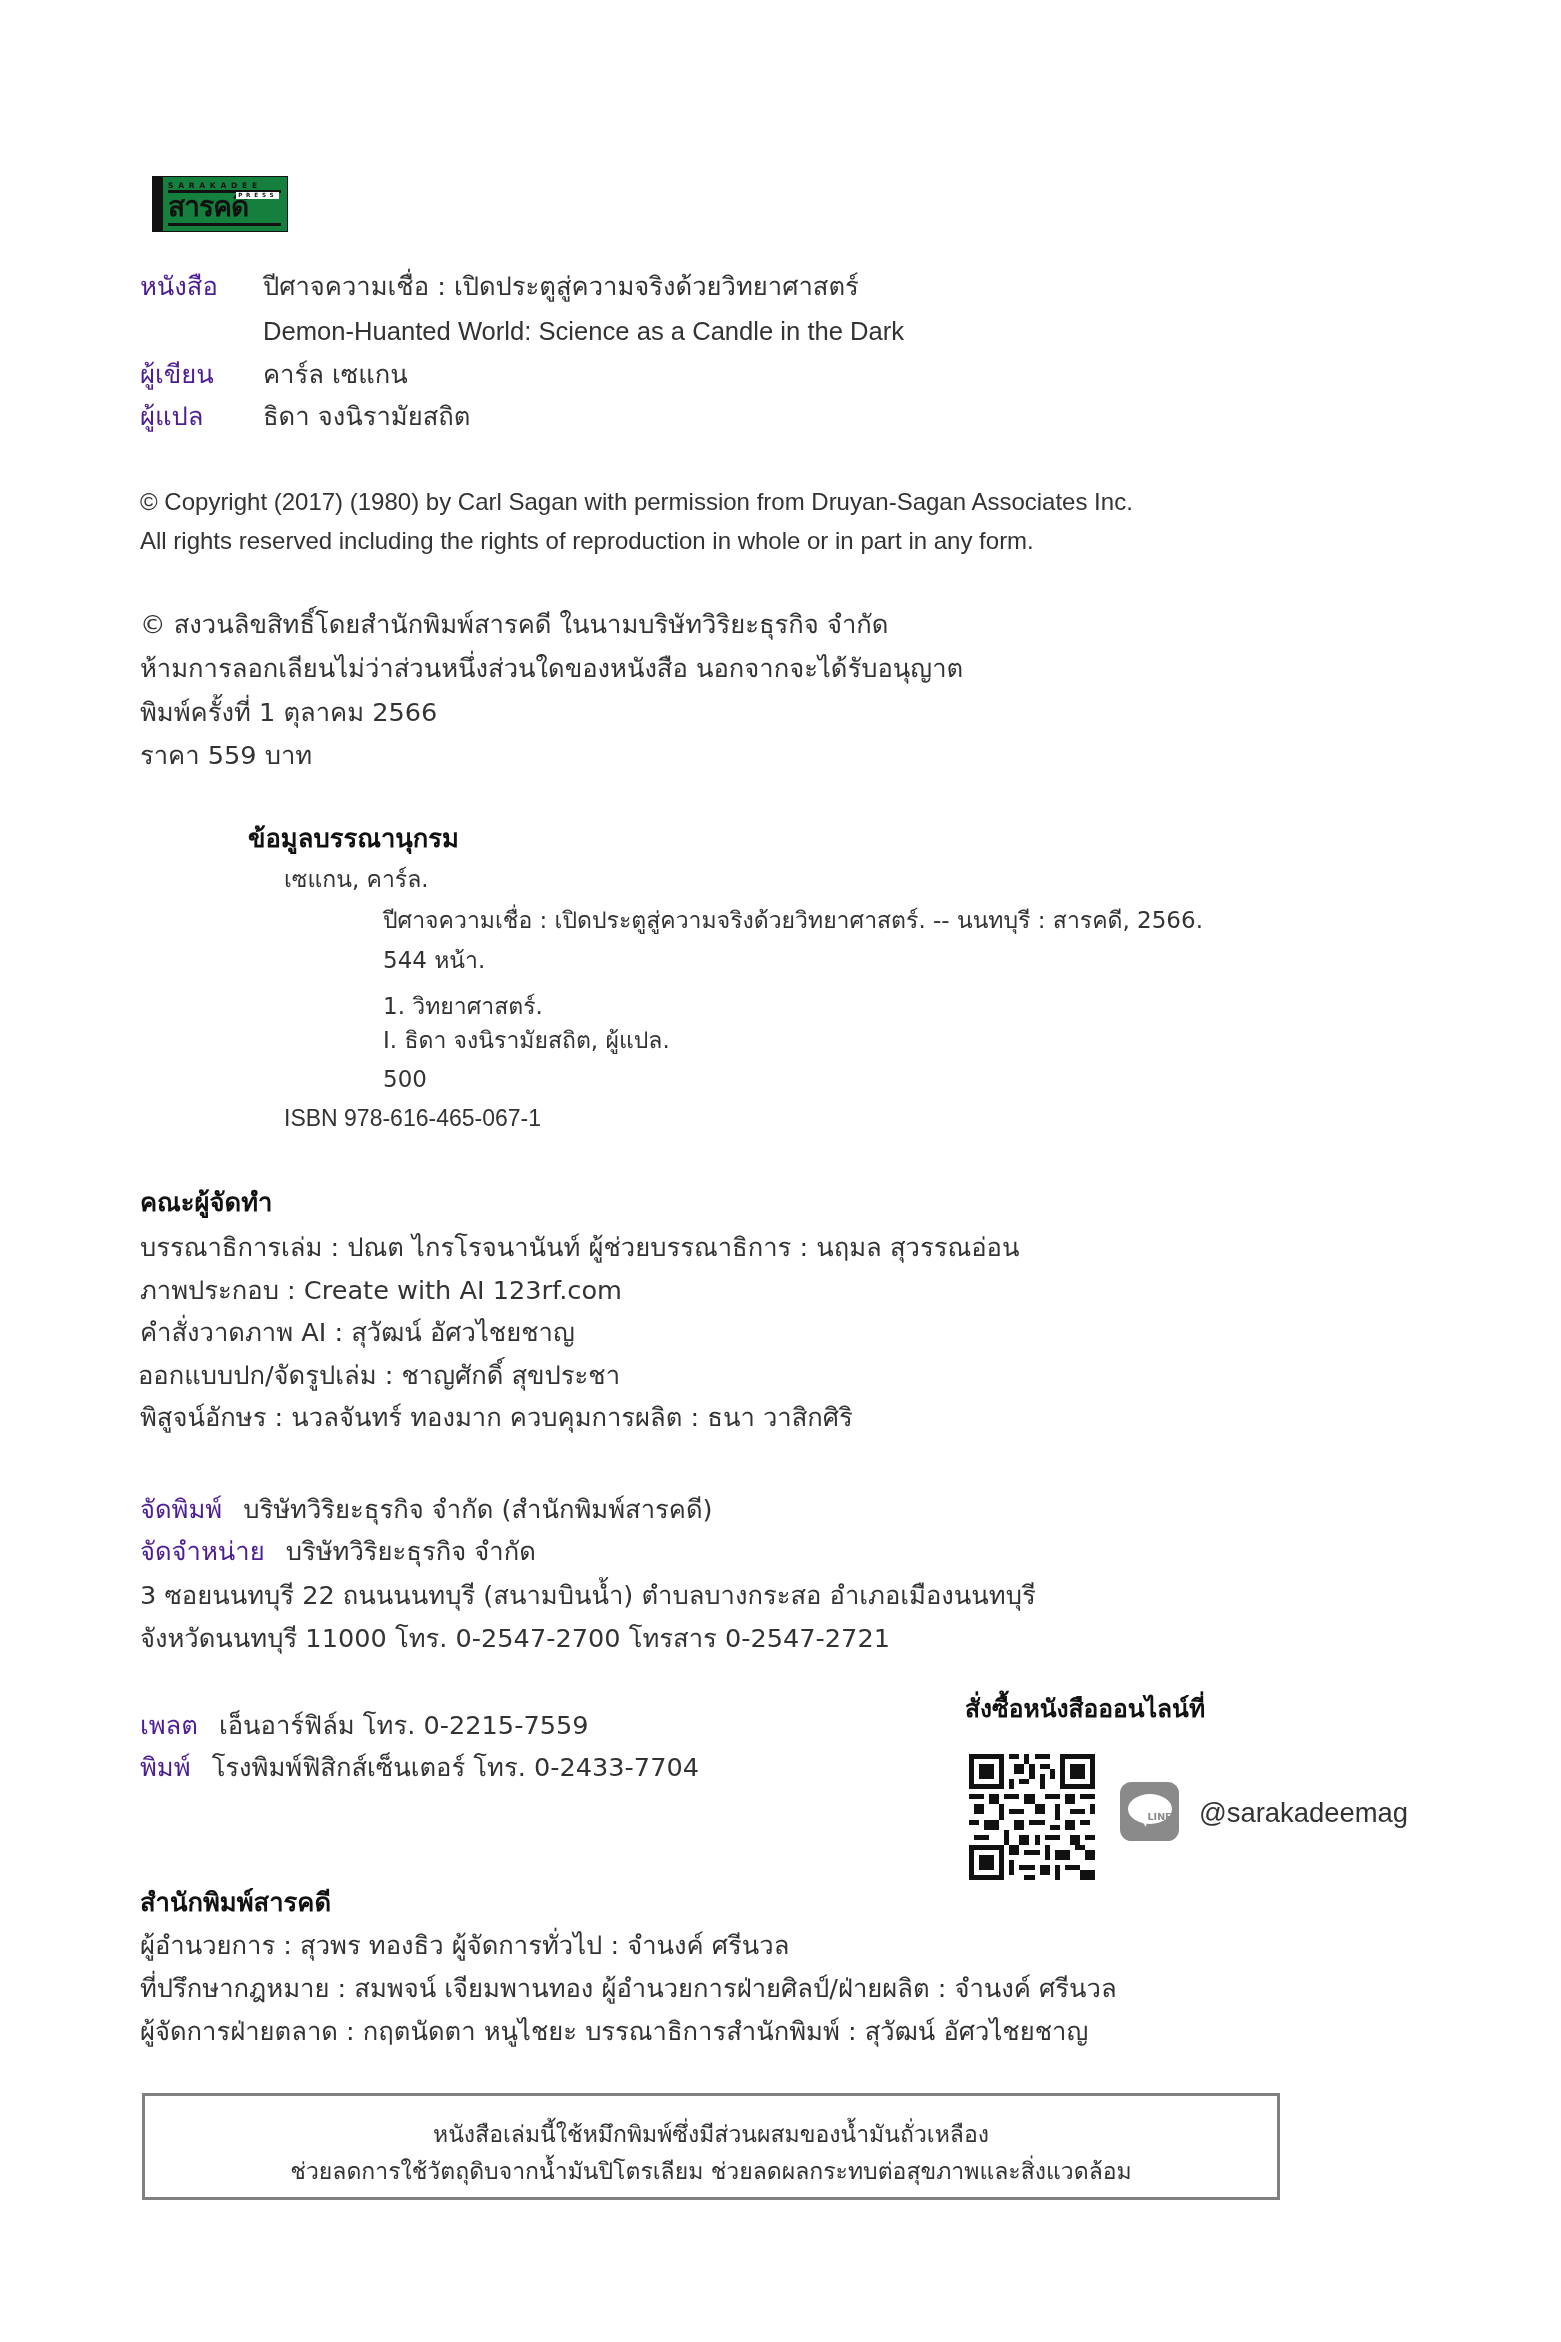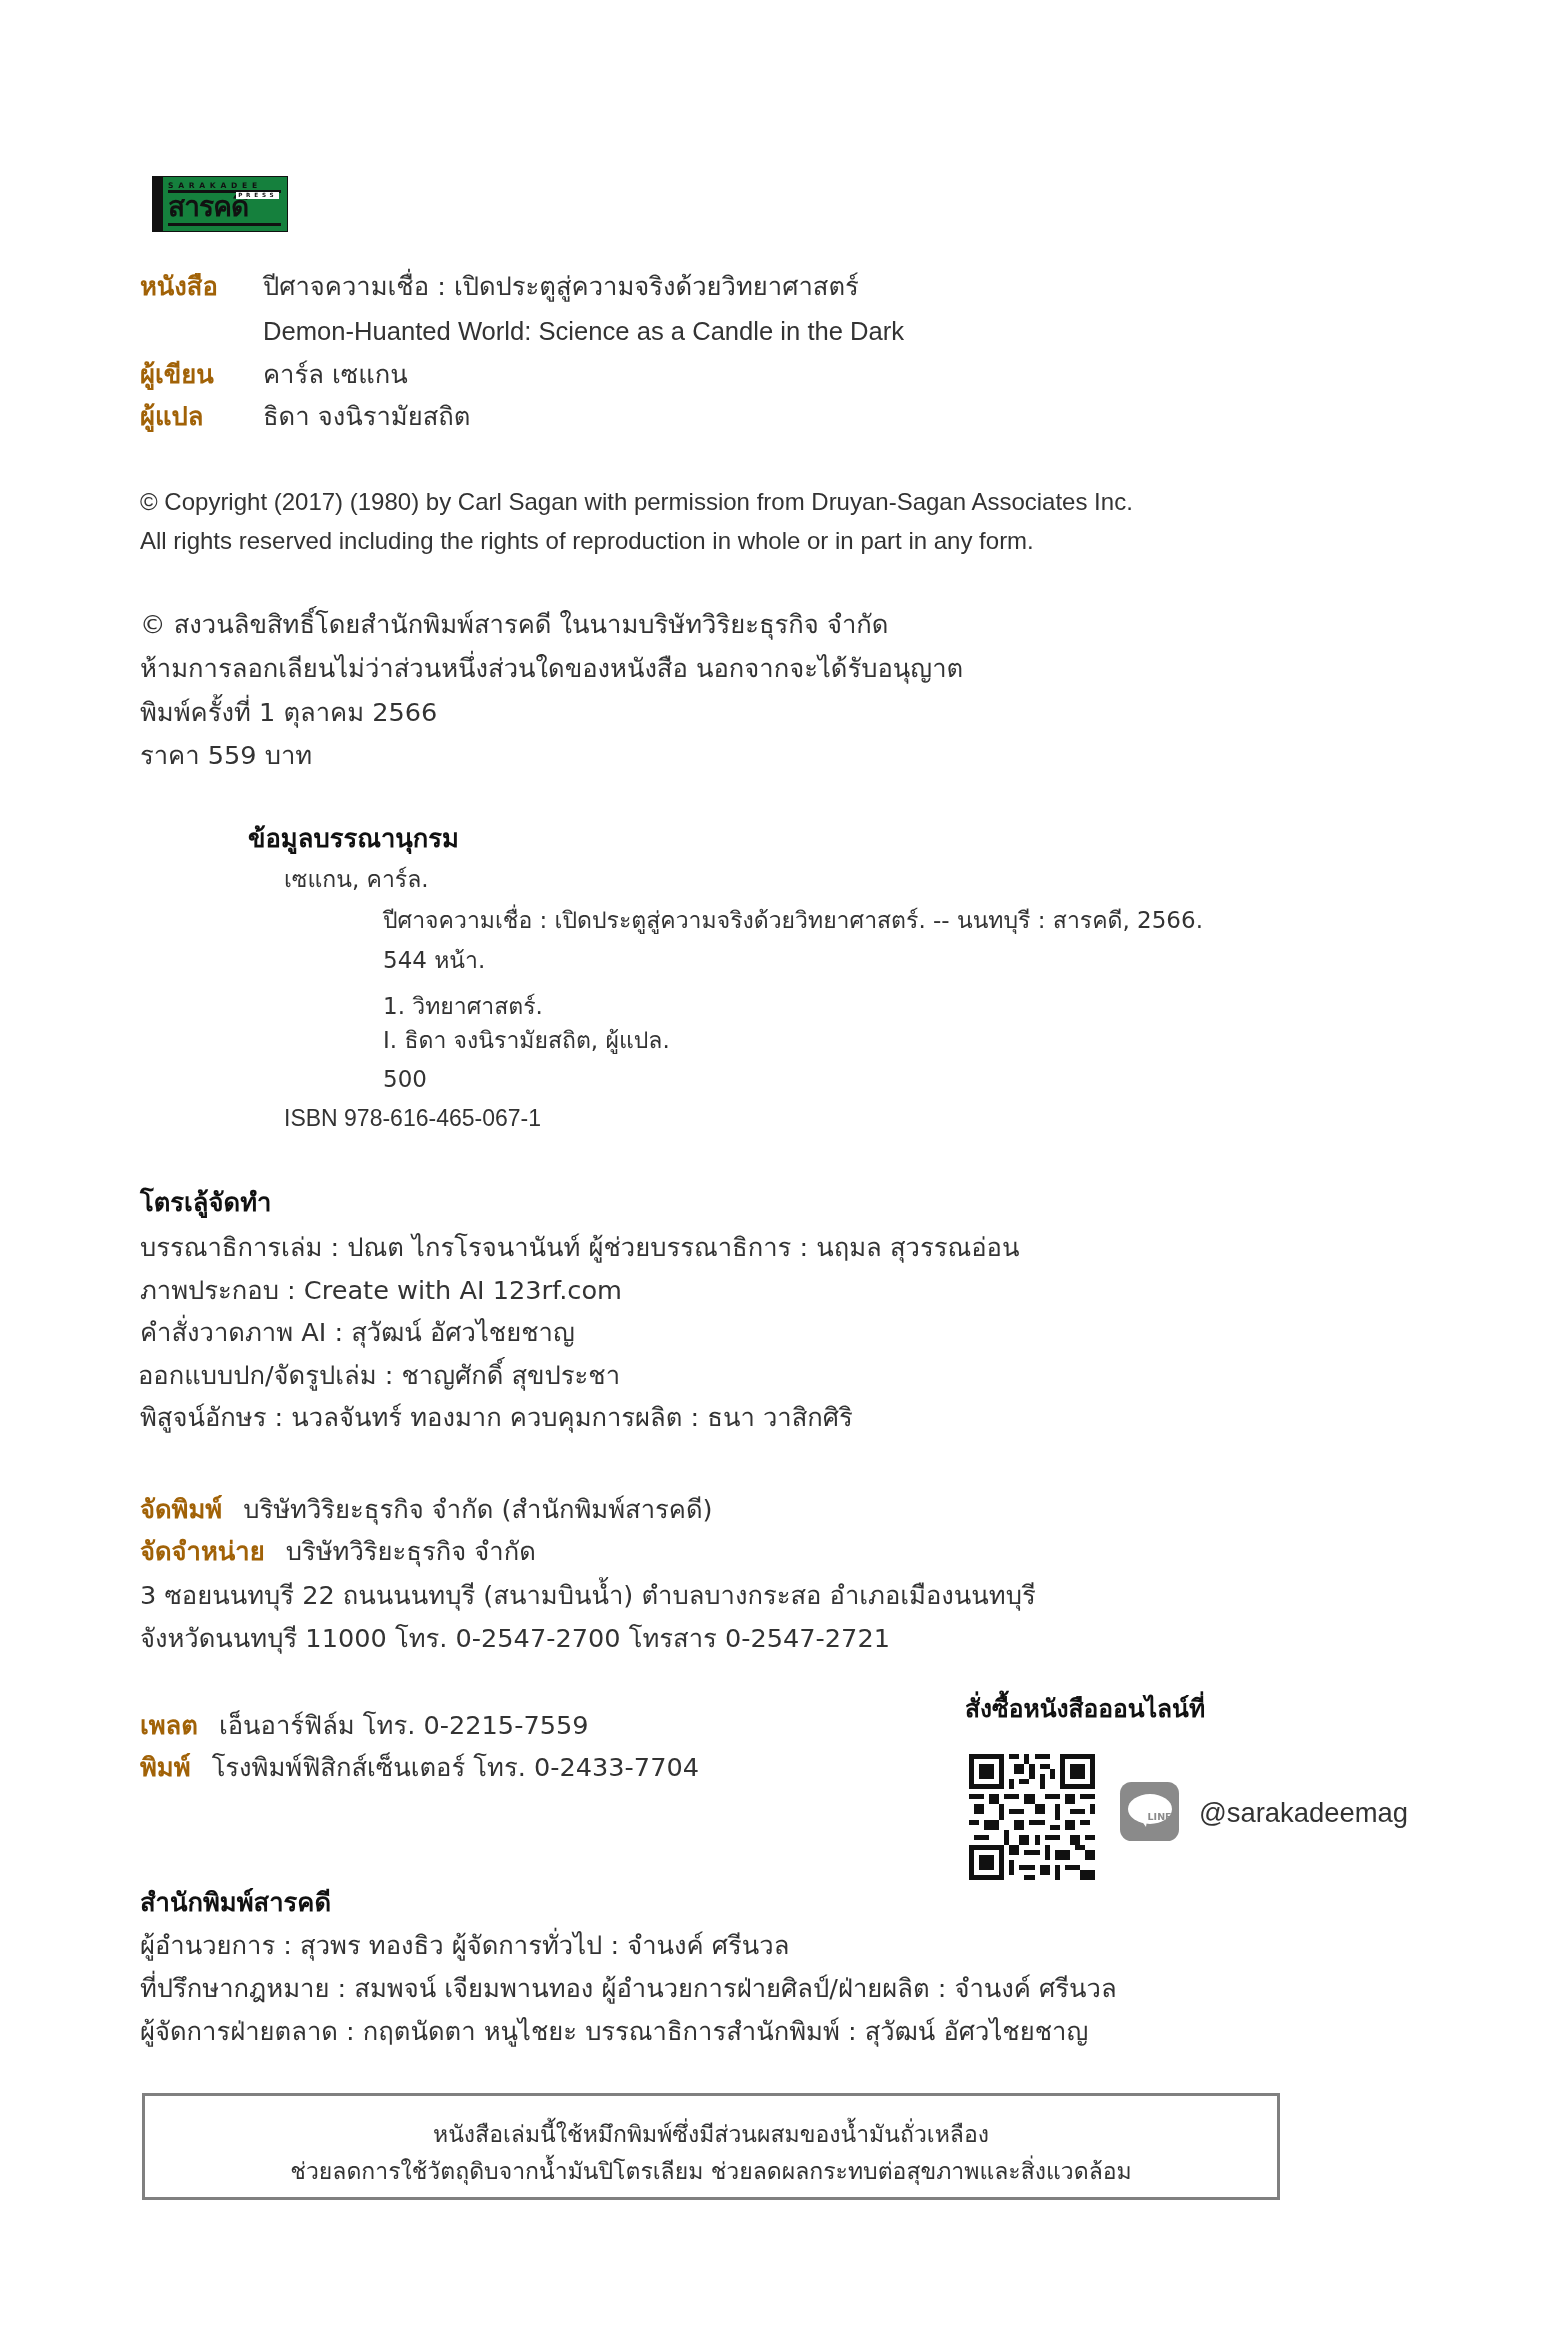--- a/index.html
+++ b/index.html
@@ -1,20 +1,20 @@
 <!DOCTYPE html>
 <html style="font-size:15px"><head>
 <meta charset="utf-8">
 <style>
   html, body { margin: 0; padding: 0; background: #ffffff; }
   body { width: 1561px; height: 2342px; position: relative; overflow: hidden;
          font-family: "DejaVu Sans", "Liberation Sans", sans-serif; color: #222222; }
   .ln { position: absolute; white-space: nowrap; font-size: 25.6px; line-height: 1; color: #333333; }
   .b { font-weight: bold; color: #111111; }
-  .lbl { display: inline-block; font-weight: bold; color: #a16207; }
+  .lbl { display: inline-block; font-weight: normal; color: #4c1d95; }
   .en { font-family: "Liberation Sans", sans-serif; font-size: 25.6px; color: #333333; }
   .gap { display: inline-block; width: 21px; }
 
   
   .logo { position: absolute; left: 152px; top: 176px; width: 136px; height: 56px;
           border: 1.9px solid #111; box-sizing: border-box; background: #15803d; }
   .logo .bar { position: absolute; left: 0; top: 0; bottom: 0; width: 9.5px; background: #111; }
   .logo .top { position: absolute; left: 15px; right: 5.7px; top: 4.7px; font-family: "DejaVu Sans", sans-serif;
                font-size: 7.6px; font-weight: bold; letter-spacing: 4.7px; color: #111; line-height: 8.5px; }
   .logo .rule { position: absolute; left: 15px; right: 5.7px; height: 2.8px; background: #111; }
@@ -76,21 +76,21 @@
 
 <div class="ln b" style="left:248px; top:826px;">ข้อมูลบรรณานุกรม</div>
 <div class="ln" style="left:284px; top:868px; font-size:23px;">เซแกน, คาร์ล.</div>
 <div class="ln" style="left:383px; top:909px; font-size:23px;">ปีศาจความเชื่อ : เปิดประตูสู่ความจริงด้วยวิทยาศาสตร์. -- นนทบุรี : สารคดี, 2566.</div>
 <div class="ln" style="left:383px; top:949px; font-size:23px;">544 หน้า.</div>
 <div class="ln" style="left:383px; top:989px; font-size:23px;margin-top:6px;">1. วิทยาศาสตร์.</div>
 <div class="ln" style="left:383px; top:1029px; font-size:23px;">I. ธิดา จงนิรามัยสถิต, ผู้แปล.</div>
 <div class="ln" style="left:383px; top:1068px; font-size:23px;">500</div>
 <div class="ln en" style="left:284px; top:1107px; font-size:23px;">ISBN 978-616-465-067-1</div>
 
-<div class="ln b" style="left:140px; top:1190px;">โตรเลู้จัดทำ</div>
+<div class="ln b" style="left:140px; top:1190px;">คณะผู้จัดทำ</div>
 <div class="ln" style="left:140px; top:1235px;">บรรณาธิการเล่ม : ปณต ไกรโรจนานันท์  ผู้ช่วยบรรณาธิการ : นฤมล สุวรรณอ่อน</div>
 <div class="ln" style="left:140px; top:1278px;">ภาพประกอบ : Create with AI 123rf.com</div>
 <div class="ln" style="left:140px; top:1320px;">คำสั่งวาดภาพ AI : สุวัฒน์ อัศวไชยชาญ</div>
 <div class="ln" style="left:138px; top:1363px;">ออกแบบปก/จัดรูปเล่ม : ชาญศักดิ์ สุขประชา</div>
 <div class="ln" style="left:140px; top:1405px;">พิสูจน์อักษร : นวลจันทร์ ทองมาก  ควบคุมการผลิต : ธนา วาสิกศิริ</div>
 
 <div class="ln" style="left:140px; top:1497px;">
   <span class="lbl">จัดพิมพ์</span><span class="gap"></span><span>บริษัทวิริยะธุรกิจ จำกัด (สำนักพิมพ์สารคดี)</span>
 </div>
 <div class="ln" style="left:140px; top:1539px;">

